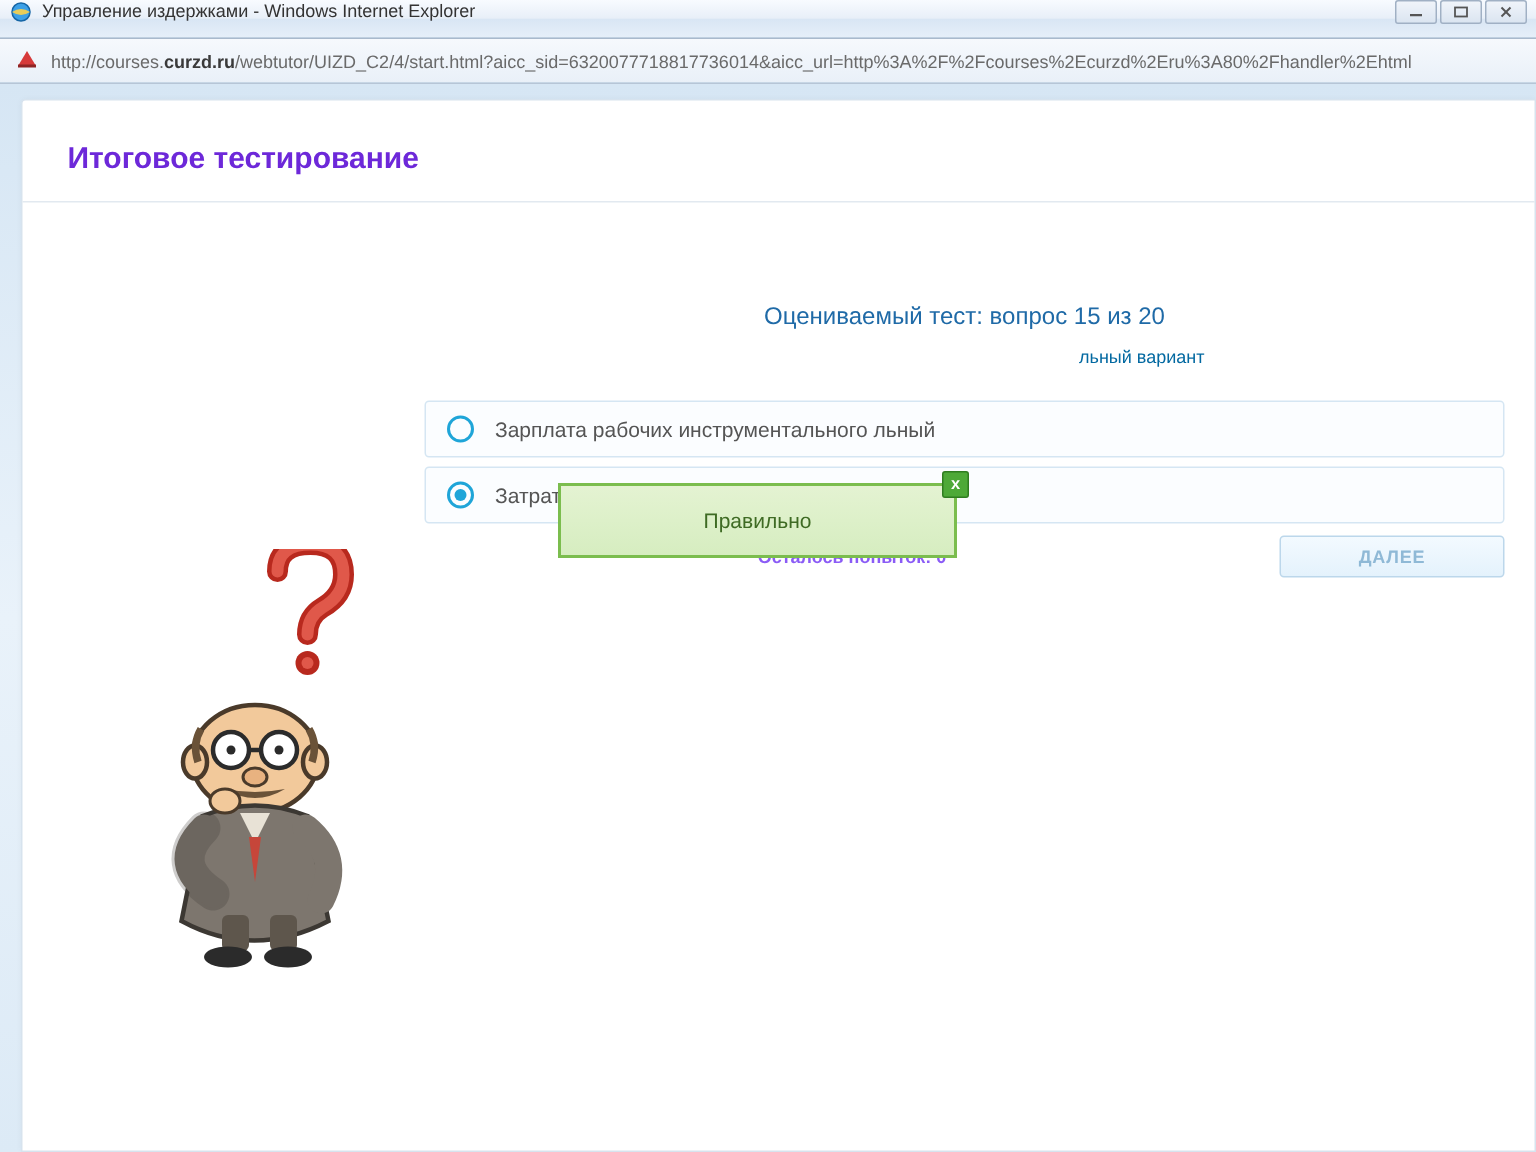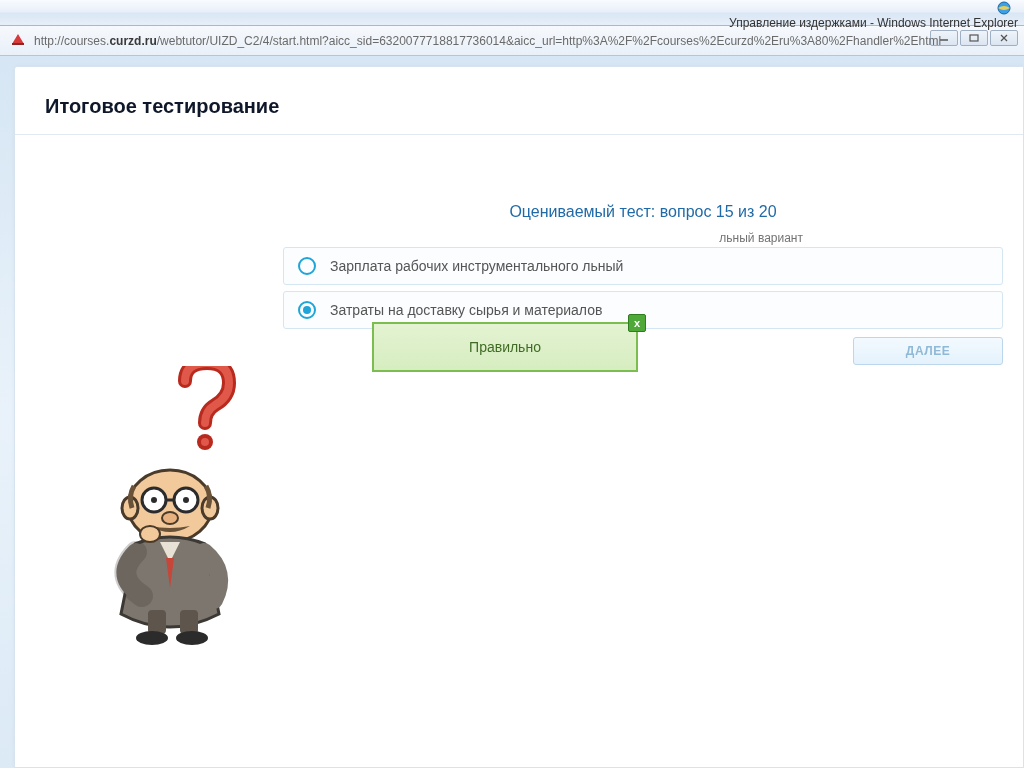--- a/index.html
+++ b/index.html
@@ -13,25 +13,24 @@
   }
   .window {
     position: absolute;
     top: 0; left: 0; right: 0; bottom: 0;
   }
   .titlebar {
     height: 26px;
     background: linear-gradient(to bottom, #f8fbff 0%, #e8eff8 48%, #d9e6f4 52%, #e6eff9 100%);
     border-bottom: 1px solid #a9b9cc;
     display: flex;
-    align-items: flex-end;
+    align-items: flex-start;
     padding: 0 6px;
     font-size: 12px;
     color: #333;
-    flex-direction: column;
   }
   .ie-icon {
     margin-right: 6px;
     display: inline-flex;
   }
   .win-buttons {
     margin-left: auto;
     display: flex;
   }
   .win-btn {
@@ -72,21 +71,21 @@
     top: 10px;
     left: 14px;
     right: 0;
     bottom: 0;
     background: #ffffff;
     border: 1px solid #d7e3ee;
     border-radius: 3px 0 0 0;
     box-shadow: 0 0 4px rgba(0,0,0,0.04);
   }
   .page-title {
-    color: #0f172a;
+    color: #6d28d9;
     font-size: 20px;
     font-weight: bold;
     padding: 28px 0 16px 30px;
   }
   .hr {
     height: 1px;
     background: #e2e9f0;
     margin: 0 0 0 0;
   }
   .quiz-wrap {
@@ -104,25 +103,25 @@
   .question-box {
     background: linear-gradient(to bottom,#f6fbff,#eef7fe);
     border: 1px solid #bcd7eb;
     border-radius: 3px;
     padding: 10px 14px;
     color: #444;
     font-size: 14px;
     margin-bottom: 10px;
   }
   .hint-line {
-    color: #737373;
+    color: #0369a1;
     font-size: 12px;
     text-align: right;
     padding-right: 200px;
-    margin-bottom: 2px;
+    margin-bottom: 22px;
   }
   .option {
     background: #fbfdff;
     border: 1px solid #d5e6f3;
     border-radius: 3px;
     padding: 9px 14px;
     margin-bottom: 6px;
     display: flex;
     align-items: center;
     font-size: 14px;

